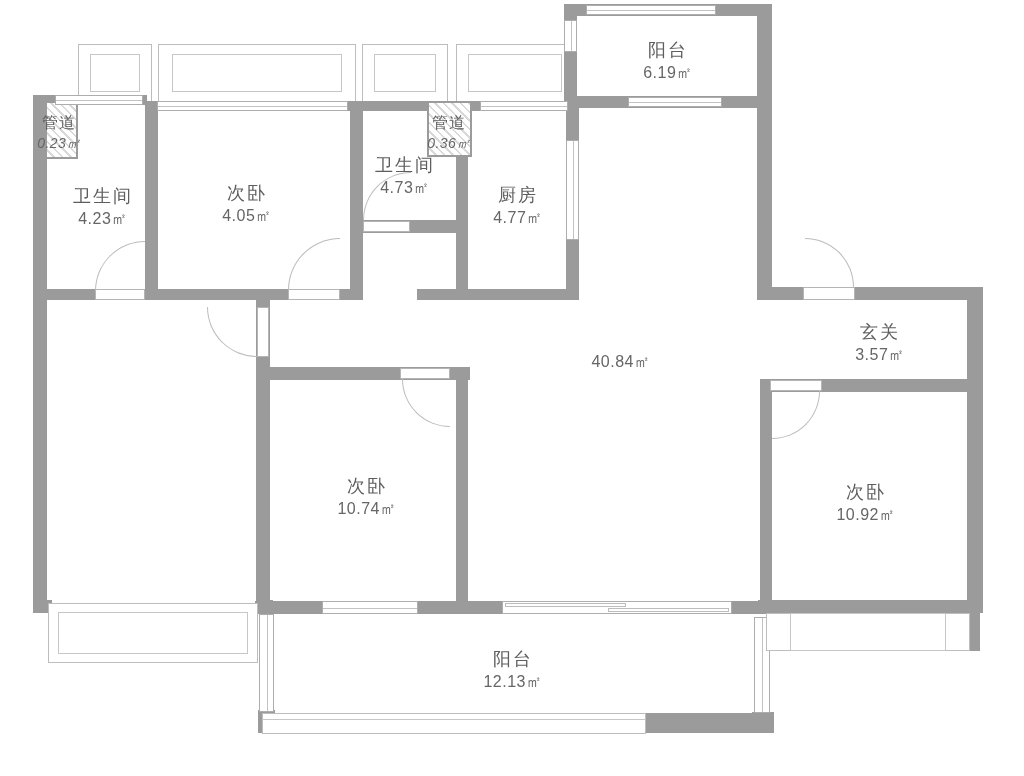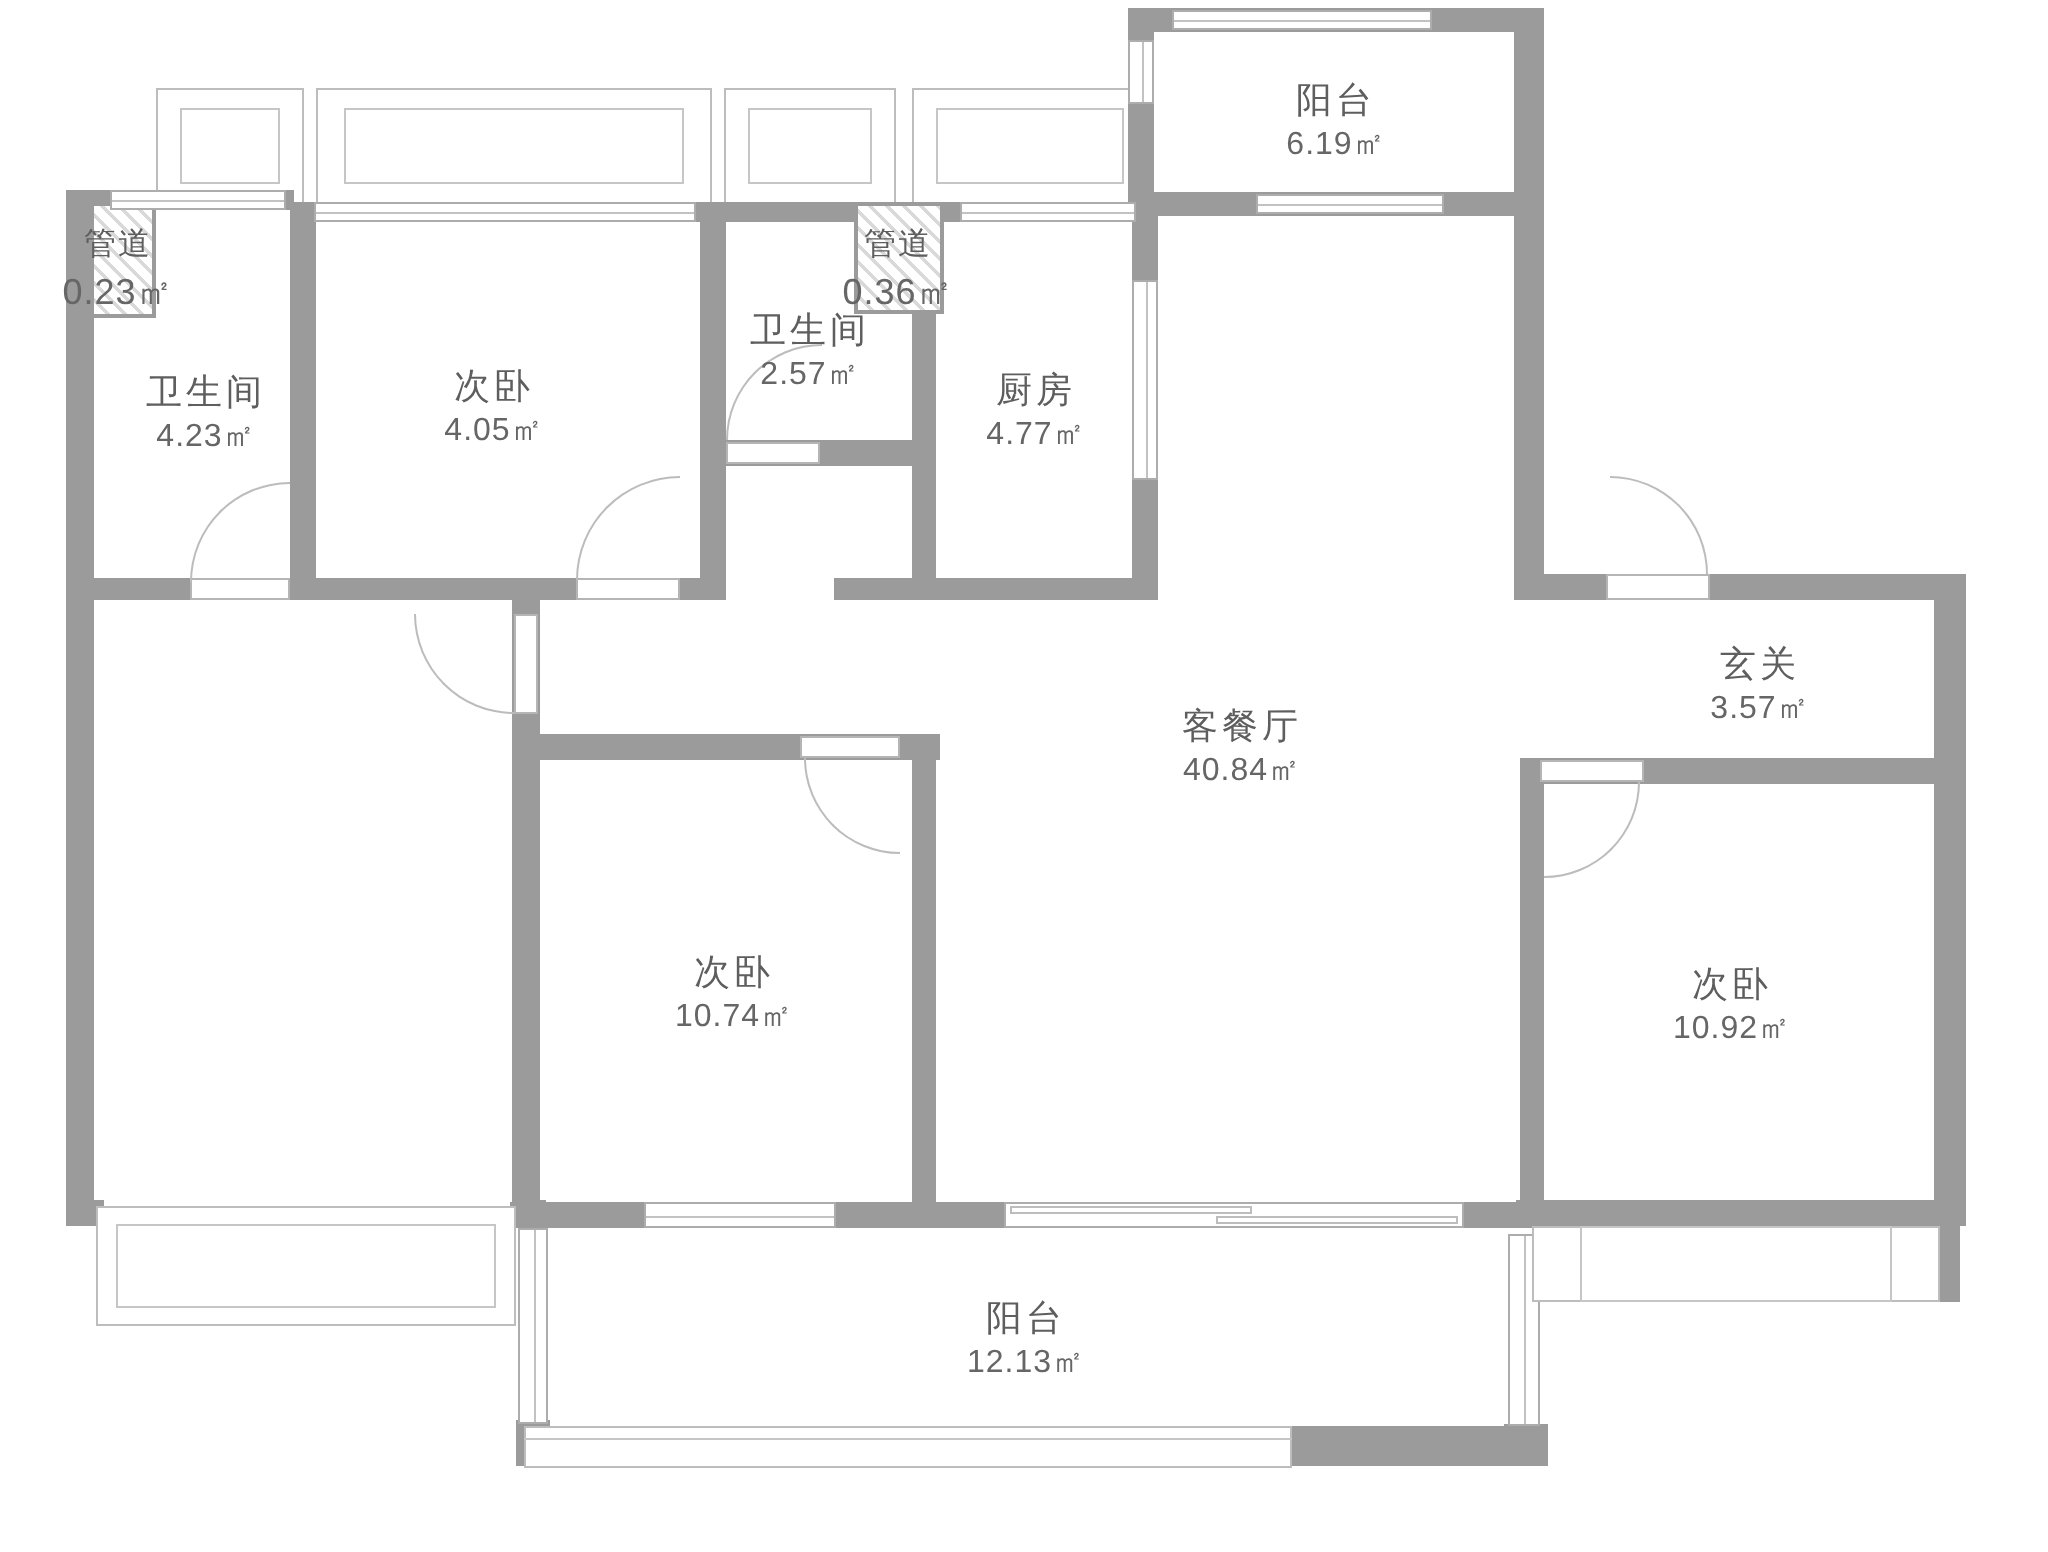--- a/index.html
+++ b/index.html
@@ -20,21 +20,21 @@
   .slide .p2{position:absolute;right:1%;bottom:8%;width:53%;height:38%;border:1px solid #bdbdbd;box-sizing:border-box;}
   .arc{position:absolute;box-sizing:border-box;border:0 solid #bcbcbc;}
   .arc-tl{border-top:1.5px solid #bcbcbc;border-left:1.5px solid #bcbcbc;border-top-left-radius:100% 100%;}
   .arc-bl{border-bottom:1.5px solid #bcbcbc;border-left:1.5px solid #bcbcbc;border-bottom-left-radius:100% 100%;}
   .arc-tr{border-top:1.5px solid #bcbcbc;border-right:1.5px solid #bcbcbc;border-top-right-radius:100% 100%;}
   .arc-br{border-bottom:1.5px solid #bcbcbc;border-right:1.5px solid #bcbcbc;border-bottom-right-radius:100% 100%;}
   .lbl{position:absolute;text-align:center;color:#5e5e5e;z-index:5;line-height:1.35;}
   .lbl .nm{display:block;font-size:18px;letter-spacing:2px;font-weight:500;}
   .lbl .ar{display:block;font-size:16px;letter-spacing:0.5px;color:#666;}
   .lbl-sm .nm{font-size:16px;letter-spacing:1px;}
-  .lbl-sm .ar{font-size:18px;}
+  .lbl-sm .ar{font-size:14px;font-style:italic;}
 </style>
 </head>
 <body>
 
 <div id="plan">
 
   <div class="bay" style="left:78px;top:44px;width:74px;height:58px">
       <div class="bay-inner" style="left:11px;top:9px;width:50px;height:38px"></div>
     </div>
   <div class="bay" style="left:158px;top:44px;width:198px;height:58px">
@@ -132,40 +132,39 @@
   <div class="lbl" style="left:43px;top:184px;width:120px">
     <span class="nm">卫生间</span>
     <span class="ar">4.23㎡</span>
   </div>
   <div class="lbl" style="left:187px;top:181px;width:120px">
     <span class="nm">次卧</span>
     <span class="ar">4.05㎡</span>
   </div>
   <div class="lbl" style="left:345px;top:153px;width:120px">
     <span class="nm">卫生间</span>
-    <span class="ar">2.57㎡</span>
+    <span class="ar">4.73㎡</span>
   </div>
   <div class="lbl lbl-sm" style="left:389px;top:112px;width:120px">
     <span class="nm">管道</span>
     <span class="ar">0.36㎡</span>
   </div>
   <div class="lbl" style="left:458px;top:183px;width:120px">
     <span class="nm">厨房</span>
     <span class="ar">4.77㎡</span>
   </div>
   <div class="lbl" style="left:608px;top:38px;width:120px">
     <span class="nm">阳台</span>
     <span class="ar">6.19㎡</span>
   </div>
   <div class="lbl" style="left:820px;top:320px;width:120px">
     <span class="nm">玄关</span>
     <span class="ar">3.57㎡</span>
   </div>
   <div class="lbl" style="left:551px;top:351px;width:140px">
-    <span class="nm">客餐厅</span>
     <span class="ar">40.84㎡</span>
   </div>
   <div class="lbl" style="left:307px;top:474px;width:120px">
     <span class="nm">次卧</span>
     <span class="ar">10.74㎡</span>
   </div>
   <div class="lbl" style="left:806px;top:480px;width:120px">
     <span class="nm">次卧</span>
     <span class="ar">10.92㎡</span>
   </div>

